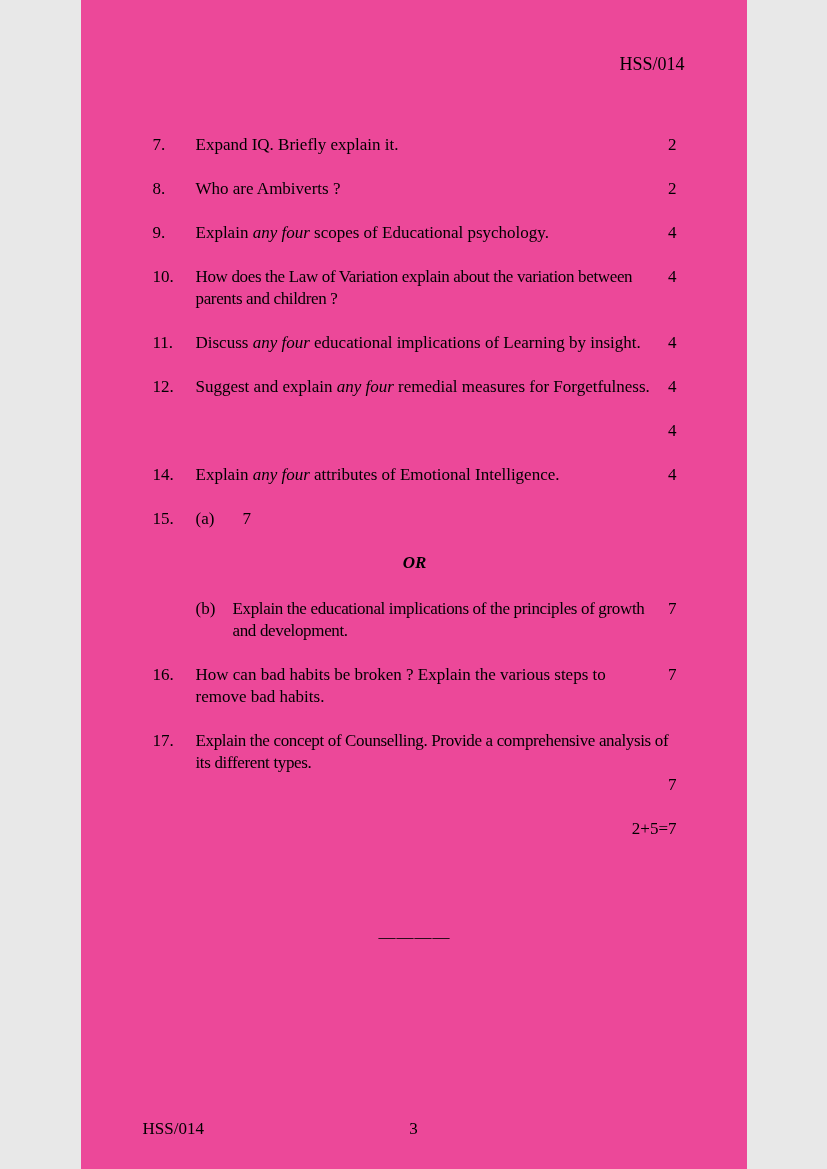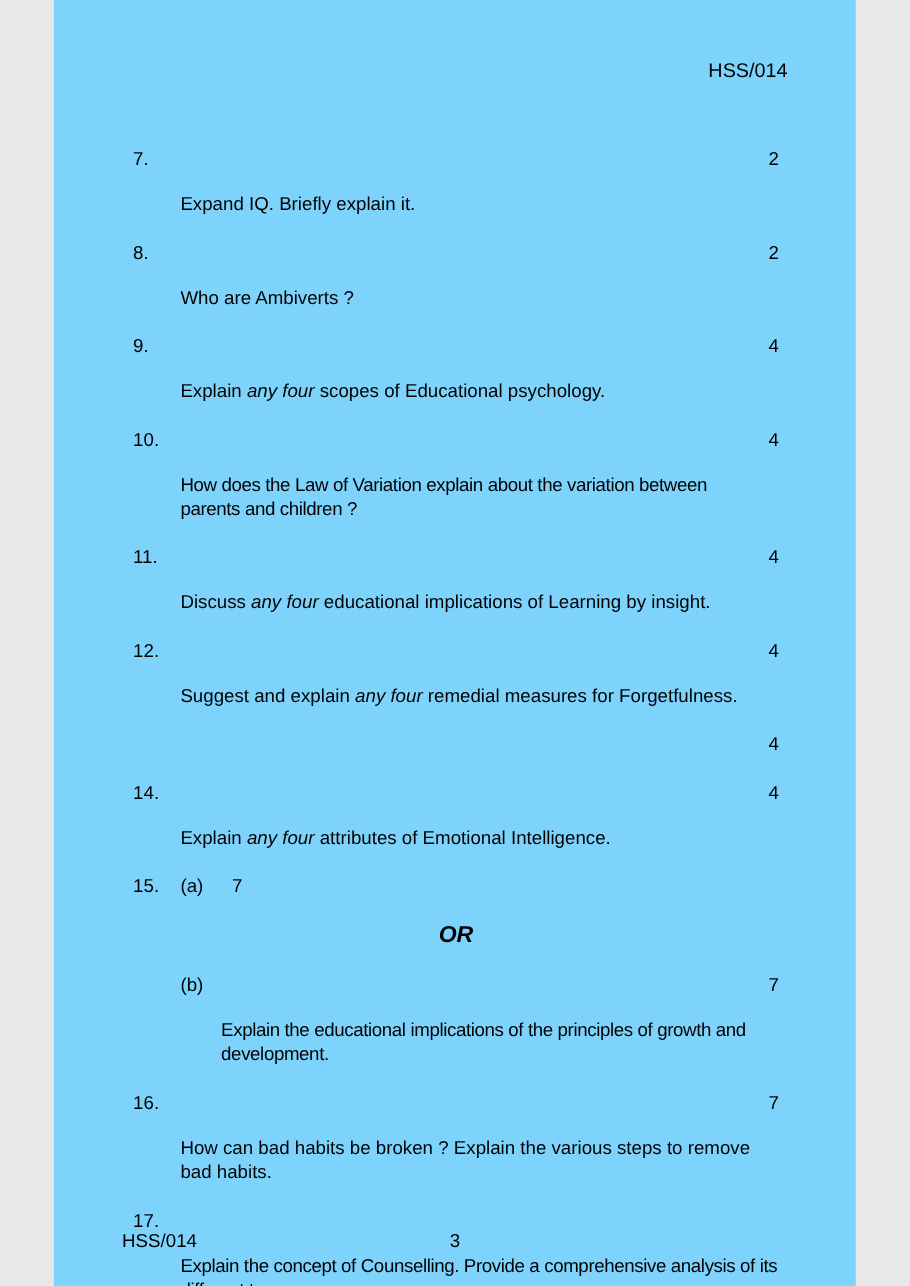--- a/index.html
+++ b/index.html
@@ -1,23 +1,23 @@
 <!DOCTYPE html>
 <html><head>
 <meta charset="utf-8">
 <style>
   * { margin: 0; padding: 0; box-sizing: border-box; }
   html, body { background: #e8e8e8; }
   .page {
     position: relative;
-    width: 729px;
+    width: 666px;
     height: 1169px;
     margin: 0 auto;
-    background: #7dd3fc;
-    font-family: Liberation Sans, sans-serif;
+    background: #ec4899;
+    font-family: Liberation Serif, serif;
     color: #000000;
     overflow: hidden;
   }
   .header-code {
     position: absolute;
     top: 53px;
     right: 62px;
     font-size: 18px;
     line-height: 22px;
   }
@@ -37,41 +37,40 @@
   .q-num {
     width: 43px;
     flex-shrink: 0;
   }
   .q-sub {
     width: 37px;
     flex-shrink: 0;
   }
   .q-text {
     flex: 1 1 auto;
-    margin-top: 41px;
   }
   .q-text .it { font-style: italic; text-align: right; }
   .q-marks {
     flex-shrink: 0;
     margin-left: 10px;
     text-align: right;
     white-space: nowrap;
   }
   .marks-line {
     font-size: 17px;
     line-height: 22px;
     text-align: right;
     margin-top: 0;
   }
   .q-block { margin-bottom: 22px; }
   .q-block .q-row { margin-bottom: 0; }
   .tight { letter-spacing: -0.35px; }
   .or-row {
     text-align: center;
-    font-size: 21px;
+    font-size: 17px;
     line-height: 22px;
     font-weight: bold;
     font-style: italic;
     margin-bottom: 24px;
   }
   .separator-row {
     margin-top: 86px;
     text-align: center;
     font-size: 17px;
     line-height: 22px;

